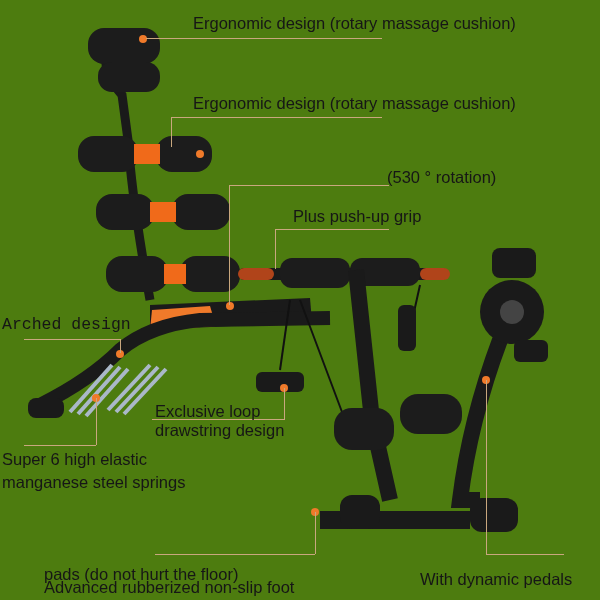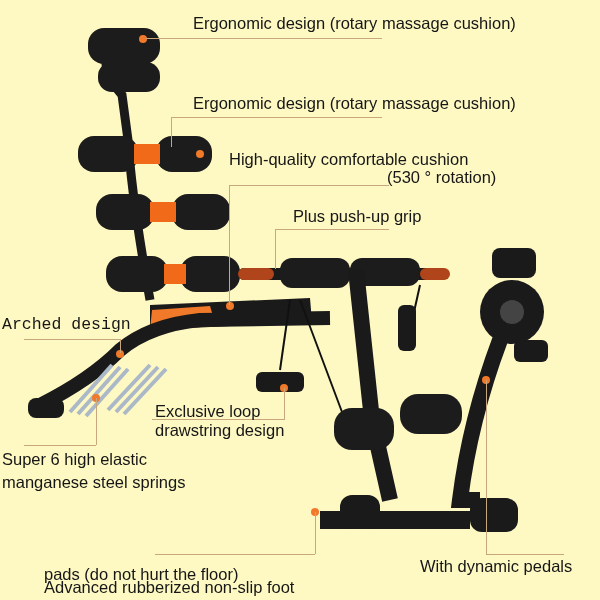--- a/index.html
+++ b/index.html
@@ -1,16 +1,16 @@
 <!DOCTYPE html>
 <html><head>
 <meta charset="utf-8">
 <style>
   html,body{margin:0;padding:0;background:#fff;}
-  #stage{position:relative;width:600px;height:600px;overflow:hidden;background:#fef9c3;font-family:"Liberation Sans",sans-serif;color:#111;}
+  #stage{position:relative;width:600px;height:600px;overflow:hidden;background:#4d7c0f;font-family:"Liberation Sans",sans-serif;color:#111;}
   .lbl{position:absolute;font-size:16.5px;line-height:19px;white-space:nowrap;color:#161616;}
   .ln{position:absolute;background:#c9a77e;}
   .dot{position:absolute;width:8px;height:8px;border-radius:50%;background:#f07a2a;}
   svg{position:absolute;left:0;top:0;}
 </style>
 </head>
 <body>
 
 <div id="stage">
 
@@ -97,24 +97,23 @@
   <div class="ln" style="left:96px;top:398px;width:1px;height:47px;"></div>
   <div class="ln" style="left:152px;top:419px;width:133px;height:1px;"></div>
   <div class="ln" style="left:284px;top:388px;width:1px;height:31px;"></div>
   <div class="ln" style="left:155px;top:554px;width:160px;height:1px;"></div>
   <div class="ln" style="left:315px;top:512px;width:1px;height:42px;"></div>
   <div class="ln" style="left:486px;top:380px;width:1px;height:174px;"></div>
   <div class="ln" style="left:486px;top:554px;width:78px;height:1px;"></div>
 
   <div class="lbl" style="left:193px;top:14px;">Ergonomic design (rotary massage cushion)</div>
   <div class="lbl" style="left:193px;top:94px;">Ergonomic design (rotary massage cushion)</div>
-  <div class="lbl" style="left:229px;top:150px;">High-quality comfortable cushion</div>
   <div class="lbl" style="left:387px;top:168px;">(530 ° rotation)</div>
   <div class="lbl" style="left:293px;top:207px;">Plus push-up grip</div>
   <div class="lbl" style="left:2px;top:315px;font-family:Liberation Mono, monospace;">Arched design</div>
   <div class="lbl" style="left:155px;top:402px;">Exclusive loop</div>
   <div class="lbl" style="left:155px;top:421px;">drawstring design</div>
   <div class="lbl" style="left:2px;top:450px;">Super 6 high elastic</div>
   <div class="lbl" style="left:2px;top:473px;">manganese steel springs</div>
   <div class="lbl" style="left:44px;top:540px;margin-top:38px;">Advanced rubberized non-slip foot</div>
   <div class="lbl" style="left:44px;top:565px;">pads (do not hurt the floor)</div>
-  <div class="lbl" style="left:420px;top:557px;">With dynamic pedals</div>
+  <div class="lbl" style="left:420px;top:570px;">With dynamic pedals</div>
 </div>
 
 </body></html>

